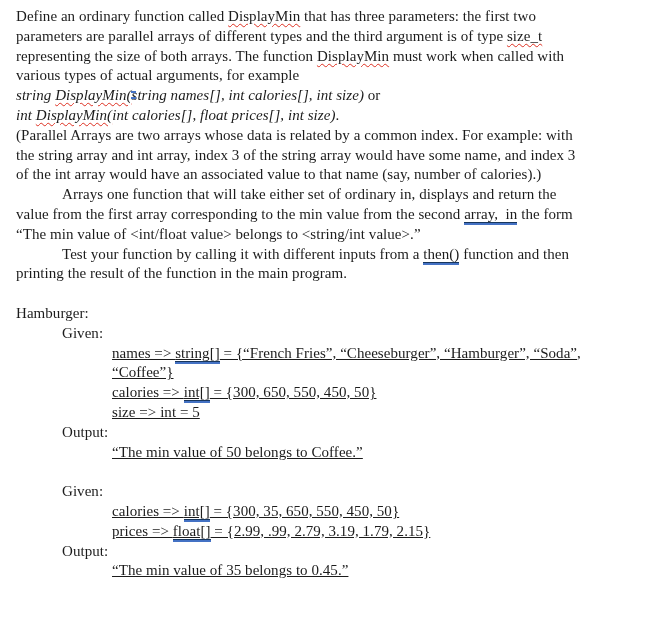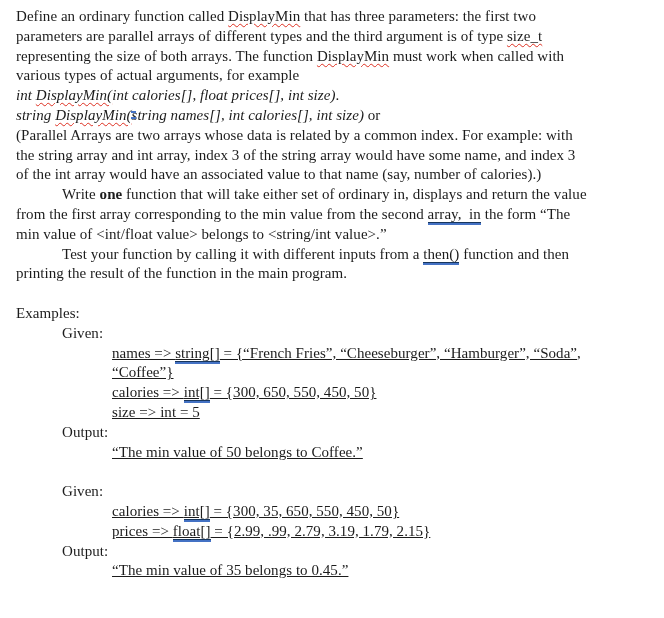--- a/index.html
+++ b/index.html
@@ -22,21 +22,21 @@
     line-height: 19.8px;
     color: var(--text-color, #1c1c1c);
     letter-spacing: 0.05px;
   }
   p { margin: 0; }
   .indent-first { text-indent: 46px; }
   .ind1 { padding-left: 46px; }
   .ind2 { padding-left: 96px; text-decoration: underline; }
   .blank-line { height: 19.8px; }
   .it { font-style: italic; }
-  .b  { font-weight: bold; }
+  .b  { font-weight: normal; }
   
   .sp {
     text-decoration: underline;
     text-decoration-style: wavy;
     text-decoration-color: var(--spell-color, #dd2f21);
     text-decoration-thickness: 1px;
     text-underline-offset: 2px;
   }
   .sp-it { font-style: italic; }
   
@@ -63,33 +63,33 @@
     border-bottom: 2px solid var(--grammar-bottom, #4472c4);
   }
 </style>
 </head>
 <body style="background: rgb(255, 255, 255);">
 
 <div class="doc">
 
   <p><span>Define an ordinary function called </span><span class="sp">DisplayMin</span><span> that has three parameters: the first two parameters are parallel arrays of different types and the third argument is of type </span><span class="sp">size_t</span><span> representing the size of both arrays. The function </span><span class="sp">DisplayMin</span><span> must work when called with various types of actual arguments, for example</span></p>
 
+  <p><span class="it">string </span><span class="sp sp-it">DisplayMin(</span><span class="blue-mark"></span><span class="it">string names[], int calories[], int size)</span><span> or</span></p>
+
   <p><span class="it">int </span><span class="sp sp-it">DisplayMin(</span><span class="it">int calories[], float prices[], int size)</span><span>.</span></p>
-
-  <p><span class="it">string </span><span class="sp sp-it">DisplayMin(</span><span class="blue-mark"></span><span class="it">string names[], int calories[], int size)</span><span> or</span></p>
 
   <p>(Parallel Arrays are two arrays whose data is related by a common index. For example: with the string array and int array, index 3 of the string array would have some name, and index 3 of the int array would have an associated value to that name (say, number of calories).)</p>
 
-  <p class="indent-first"><span>Write </span><span class="b">one</span><span> function that will take either set of ordinary in, displays and return the value from the first array corresponding to the min value from the second </span><span class="gr">array,  in</span><span> the form “The min value of &lt;int/float value&gt; belongs to &lt;string/int value&gt;.”</span></p>
+  <p class="indent-first"><span>Arrays </span><span class="b">one</span><span> function that will take either set of ordinary in, displays and return the value from the first array corresponding to the min value from the second </span><span class="gr">array,  in</span><span> the form “The min value of &lt;int/float value&gt; belongs to &lt;string/int value&gt;.”</span></p>
 
   <p class="indent-first"><span>Test your function by calling it with different inputs from a </span><span class="gr">then()</span><span> function and then printing the result of the function in the main program.</span></p>
 
   <div class="blank-line"></div>
 
-  <p>Examples:</p>
+  <p>Hamburger:</p>
 
   <p class="ind1">Given:</p>
 
   <p class="ind2"><span>names =&gt; </span><span class="gr">string[]</span><span> = {“French Fries”, “Cheeseburger”, “Hamburger”, “Soda”, “Coffee”}</span></p>
 
   <p class="ind2"><span>calories =&gt; </span><span class="gr">int[]</span><span> = {300, 650, 550, 450, 50}</span></p>
 
   <p class="ind2">size =&gt; int = 5</p>
 
   <p class="ind1">Output:</p>

